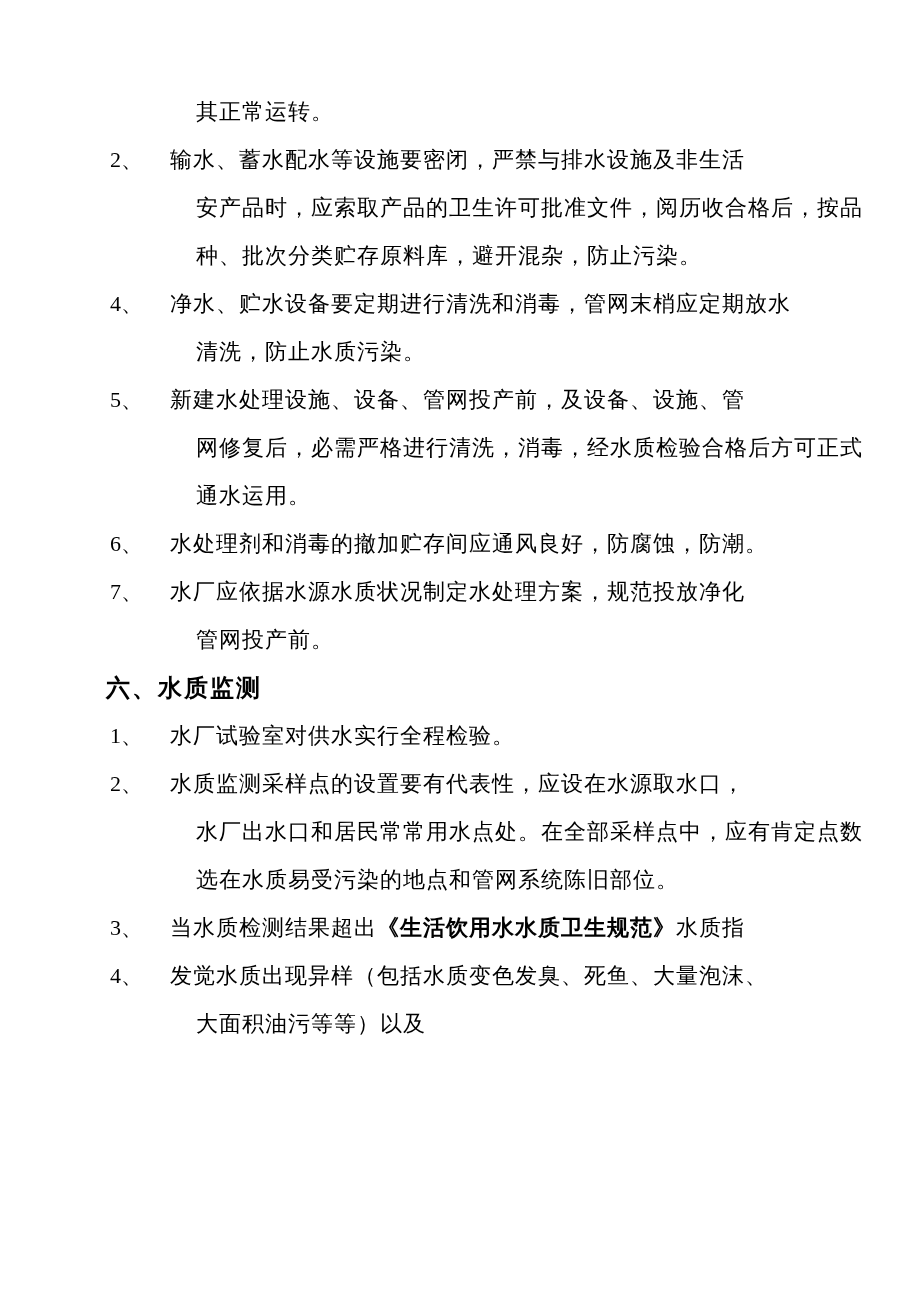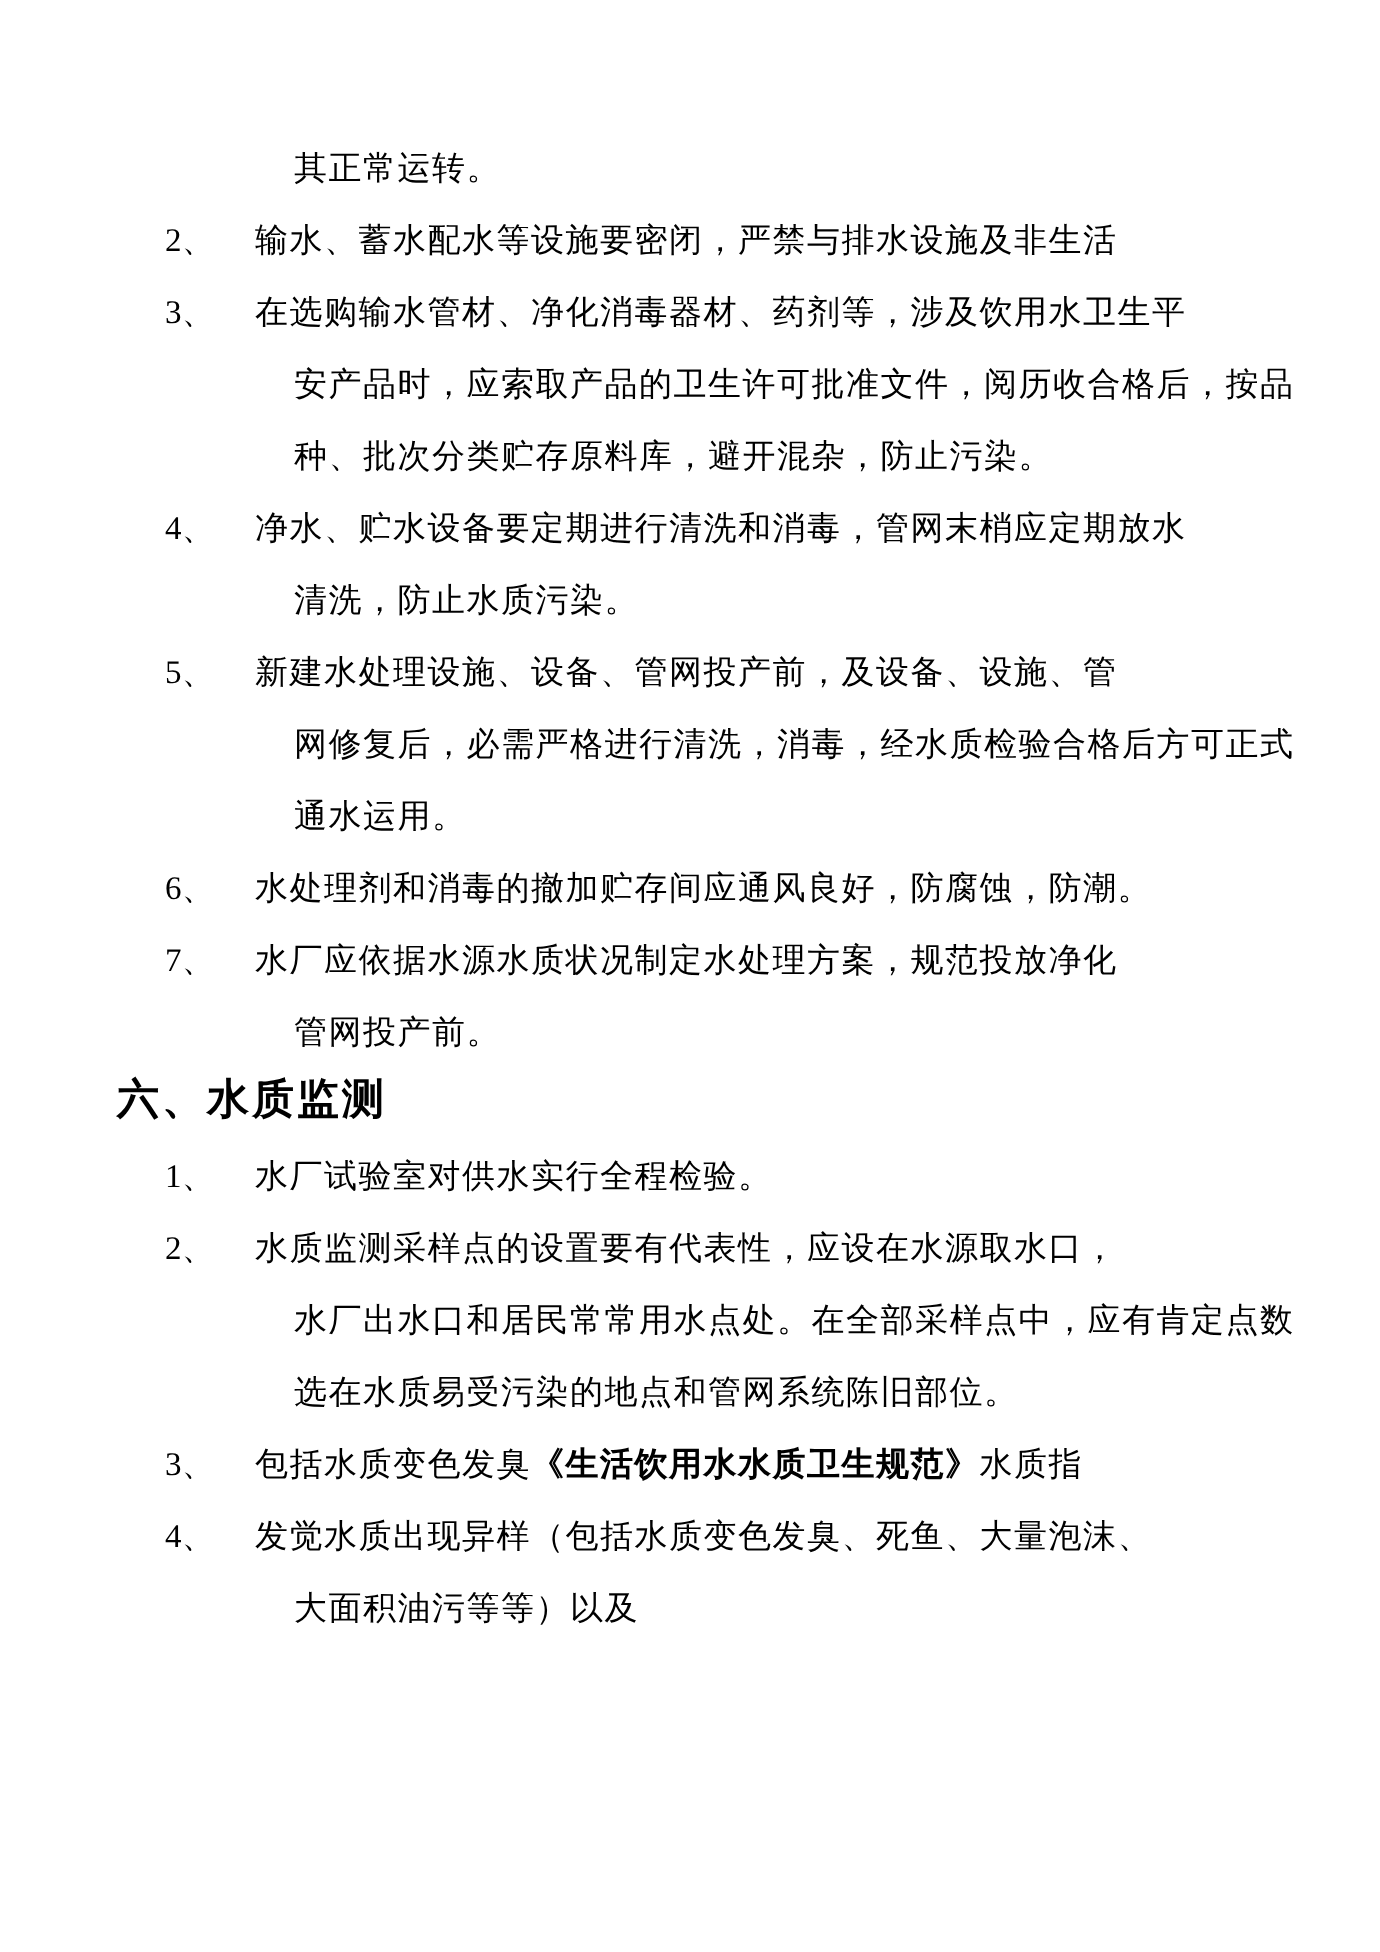--- a/index.html
+++ b/index.html
@@ -31,50 +31,49 @@
   }
   .line.num {
     margin-left: 110px;
   }
   .num-label {
     display: inline-block;
     width: 60px;
     letter-spacing: 0;
   }
   .line.head {
-    margin-left: 78px;
+    margin-left: 106px;
     font-weight: bold;
-    font-size: 28px;
-    font-family: Liberation Mono, monospace;
+    font-size: 24px;
+    font-family: Liberation Sans, sans-serif;
     letter-spacing: 2px;
   }
   .seg.bold {
     font-weight: bold;
   }
 </style>
 </head>
 <body>
 
 <div class="doc-page">
   <div class="doc-content">
       <div class="line cont"><span class="seg">其正常运转。</span></div>
       <div class="line num"><span class="num-label">2、</span><span class="seg">输水、蓄水配水等设施要密闭，严禁与排水设施及非生活</span></div>
-      <div class="line num"><span class="num-label">3、</span><span class="seg">在选购输水管材、净化消毒器材、药剂等，涉及饮用水卫生平</span></div>
       <div class="line cont"><span class="seg">安产品时，应索取产品的卫生许可批准文件，阅历收合格后，按品</span></div>
       <div class="line cont"><span class="seg">种、批次分类贮存原料库，避开混杂，防止污染。</span></div>
       <div class="line num"><span class="num-label">4、</span><span class="seg">净水、贮水设备要定期进行清洗和消毒，管网末梢应定期放水</span></div>
       <div class="line cont"><span class="seg">清洗，防止水质污染。</span></div>
       <div class="line num"><span class="num-label">5、</span><span class="seg">新建水处理设施、设备、管网投产前，及设备、设施、管</span></div>
       <div class="line cont"><span class="seg">网修复后，必需严格进行清洗，消毒，经水质检验合格后方可正式</span></div>
       <div class="line cont"><span class="seg">通水运用。</span></div>
       <div class="line num"><span class="num-label">6、</span><span class="seg">水处理剂和消毒的撤加贮存间应通风良好，防腐蚀，防潮。</span></div>
       <div class="line num"><span class="num-label">7、</span><span class="seg">水厂应依据水源水质状况制定水处理方案，规范投放净化</span></div>
       <div class="line cont"><span class="seg">管网投产前。</span></div>
       <div class="line head"><span class="seg bold">六、水质监测</span></div>
       <div class="line num"><span class="num-label">1、</span><span class="seg">水厂试验室对供水实行全程检验。</span></div>
       <div class="line num"><span class="num-label">2、</span><span class="seg">水质监测采样点的设置要有代表性，应设在水源取水口，</span></div>
       <div class="line cont"><span class="seg">水厂出水口和居民常常用水点处。在全部采样点中，应有肯定点数</span></div>
       <div class="line cont"><span class="seg">选在水质易受污染的地点和管网系统陈旧部位。</span></div>
-      <div class="line num"><span class="num-label">3、</span><span class="seg">包括水质变色发臭</span><span class="seg bold">《生活饮用水水质卫生规范》</span><span class="seg">水质指</span></div>
+      <div class="line num"><span class="num-label">3、</span><span class="seg">当水质检测结果超出</span><span class="seg bold">《生活饮用水水质卫生规范》</span><span class="seg">水质指</span></div>
       <div class="line num"><span class="num-label">4、</span><span class="seg">发觉水质出现异样（包括水质变色发臭、死鱼、大量泡沫、</span></div>
       <div class="line cont"><span class="seg">大面积油污等等）以及</span></div>
     </div>
 </div>
 
 </body></html>

